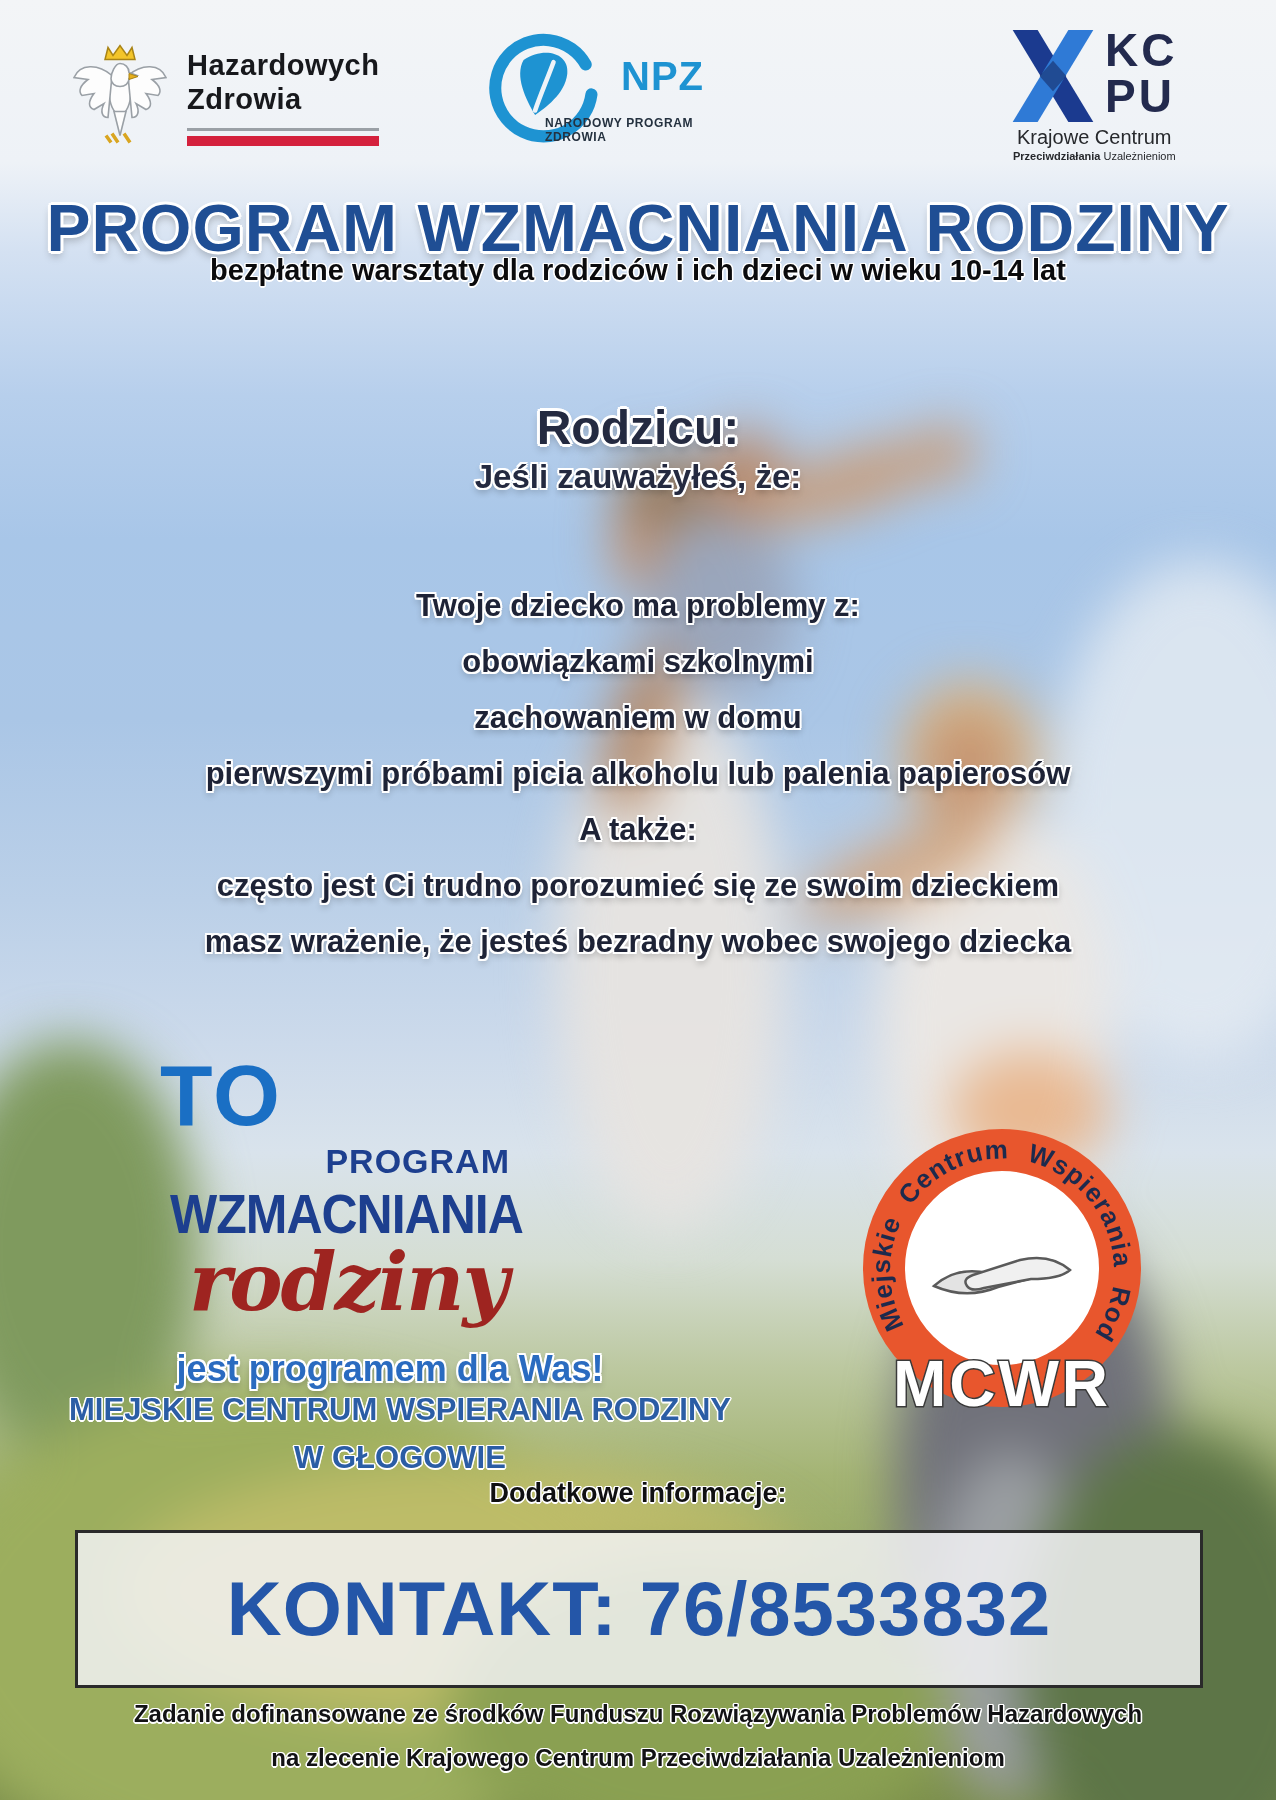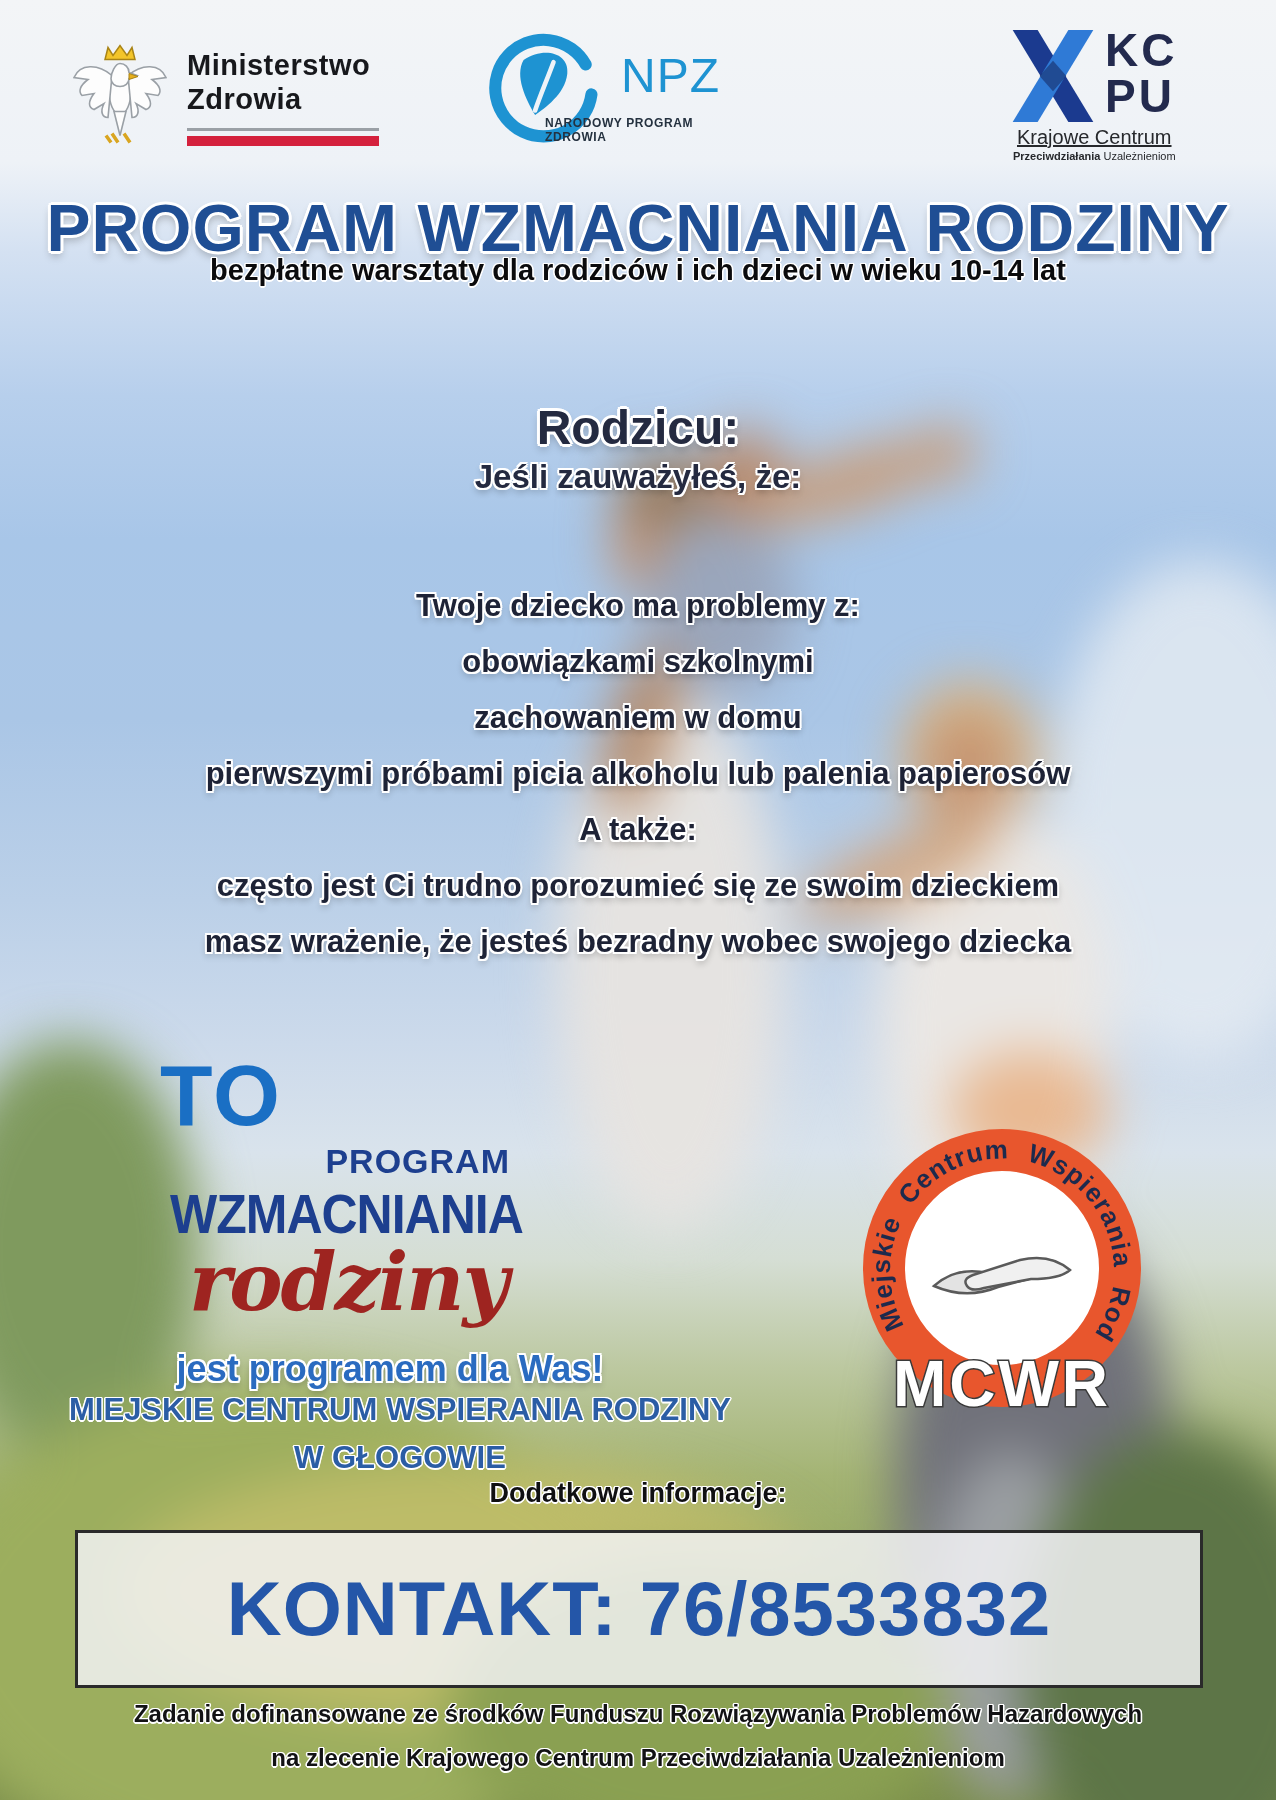--- a/index.html
+++ b/index.html
@@ -21,21 +21,21 @@
     1.6px 1.6px 0 #fff,-1.6px 1.6px 0 #fff,1.6px -1.6px 0 #fff,-1.6px -1.6px 0 #fff,
     0 4px 7px rgba(0,0,0,.30);}
   .ow3{text-shadow:
     3px 0 0 #fff,-3px 0 0 #fff,0 3px 0 #fff,0 -3px 0 #fff,
     2.2px 2.2px 0 #fff,-2.2px 2.2px 0 #fff,2.2px -2.2px 0 #fff,-2.2px -2.2px 0 #fff,
     0 5px 9px rgba(0,0,0,.28);}
   
   .mz-text{font-size:29px;font-weight:600;color:#17181c;line-height:34px;letter-spacing:.5px;}
   .mz-line-grey{position:absolute;left:187px;top:128px;width:192px;height:3px;background:#9aa0a6;}
   .mz-line-red{position:absolute;left:187px;top:136px;width:192px;height:10px;background:#d4213d;}
-  .npz-abbr{font-size:48px;font-weight:400;color:#1e93d2;letter-spacing:1px;line-height:60px;}
+  .npz-abbr{font-size:40px;font-weight:700;color:#1e93d2;letter-spacing:1px;line-height:60px;}
   .npz-sub{font-size:12px;font-weight:700;color:#24313f;letter-spacing:.6px;}
   .kcpu-abbr{font-size:46px;line-height:44px;font-weight:800;color:#232a4e;letter-spacing:3px;}
   .kcpu-name{font-size:20px;color:#26282c;}
   .kcpu-sub{font-size:11px;color:#26282c;}
   
   .title{top:190px;left:0;width:100%;text-align:center;font-size:66px;font-weight:800;
          color:#1f4e94;letter-spacing:1px;white-space:nowrap;}
   .subtitle{top:254px;left:0;width:100%;text-align:center;font-size:29px;font-weight:700;color:#0b0b0d;}
   .rodzicu{top:388px;left:0;width:100%;text-align:center;font-size:48px;font-weight:800;color:#242a40;margin-top:12px;}
   .lead{top:458px;left:0;width:100%;text-align:center;font-size:33px;font-weight:800;color:#242a40;}
@@ -97,21 +97,21 @@
         <ellipse cx="50" cy="55" rx="11" ry="24"></ellipse>
         <path d="M42 40 C28 28 10 28 4 42 L18 44 C10 50 8 56 12 60 L24 58 C18 66 18 72 24 74 L34 68 C30 76 32 82 38 82 Z"></path>
         <path d="M58 40 C72 28 90 28 96 42 L82 44 C90 50 92 56 88 60 L76 58 C82 66 82 72 76 74 L66 68 C70 76 68 82 62 82 Z"></path>
         <path d="M50 28 c5 0 9 4 9 9 l8 3 -8 3 c0 5 -4 8 -9 8 s-9 -3 -9 -8 c0 -5 4 -15 9 -15z"></path>
         <path d="M44 76 L50 100 L56 76 Z"></path>
       </g>
       <path d="M59 38 l9 3 -9 3z" fill="#e8b01e" stroke="#a98416" stroke-width="1"></path>
       <path d="M42 98 l6 9 m6 -9 l6 9 m-24 -7 l5 7" stroke="#d9a520" stroke-width="3.5" fill="none"></path>
     </svg>
     <div class="abs mz-text" style="left:117px;top:16px;">
-      <div>Ministerstwo</div>
+      <div>Hazardowych</div>
       <div>Zdrowia</div>
     </div>
     <div class="mz-line-grey" style="left:117px;top:96px;"></div>
     <div class="mz-line-red" style="left:117px;top:104px;"></div>
   </div>
 
   <div class="abs" style="left:483px;top:28px;width:270px;height:130px;">
     <svg class="abs" style="left:0;top:2px;" width="118" height="115" viewBox="0 0 100 100">
       <path d="M88 30 A42 42 0 1 0 93 56" stroke="#1e93d2" stroke-width="10.5" fill="none" stroke-linecap="round"></path>
       <path d="M34 26 C52 14 74 20 72 38 C70 56 52 68 44 74 C36 60 26 40 34 26 Z" fill="#1e93d2"></path>
@@ -122,21 +122,21 @@
   </div>
 
   <div class="abs" style="left:1005px;top:22px;width:200px;height:145px;">
     <svg class="abs" style="left:0;top:4px;" width="96" height="100" viewBox="0 0 100 100">
       <polygon points="8,2 34,2 92,98 66,98" fill="#1b3a8f"></polygon>
       <polygon points="66,2 92,2 34,98 8,98" fill="#2f7ad6"></polygon>
       <polygon points="50,34 64,50 50,66 36,50" fill="#14255c" opacity=".55"></polygon>
     </svg>
     <div class="abs kcpu-abbr" style="left:100px;top:6px;">KC</div>
     <div class="abs kcpu-abbr" style="left:100px;top:52px;">PU</div>
-    <div class="abs kcpu-name" style="left:12px;top:104px;text-decoration:underline;">Krajowe Centrum</div>
+    <div class="abs kcpu-name" style="left:12px;top:104px;">Krajowe Centrum</div>
     <div class="abs kcpu-sub" style="left:8px;top:128px;white-space:nowrap;">
       <b>Przeciwdziałania</b>
       <span>Uzależnieniom</span>
     </div>
   </div>
 
   <div class="abs title ow3">PROGRAM WZMACNIANIA RODZINY</div>
   <div class="abs subtitle fo">bezpłatne warsztaty dla rodziców i ich dzieci w wieku 10-14 lat</div>
 
   <div class="abs rodzicu ow3">Rodzicu:</div>

